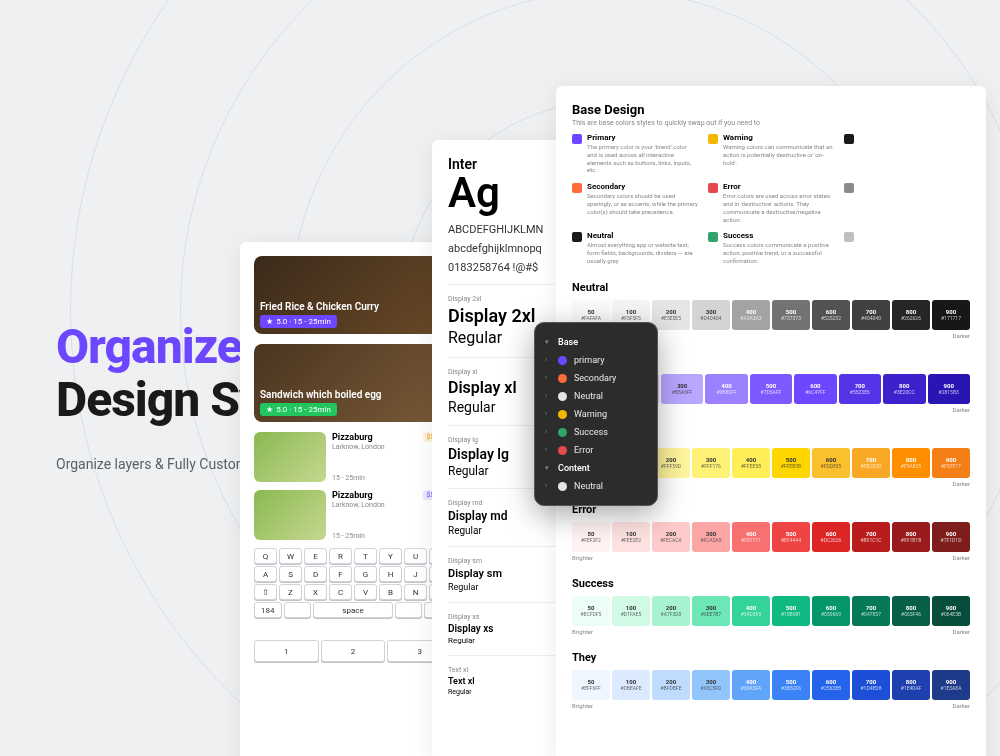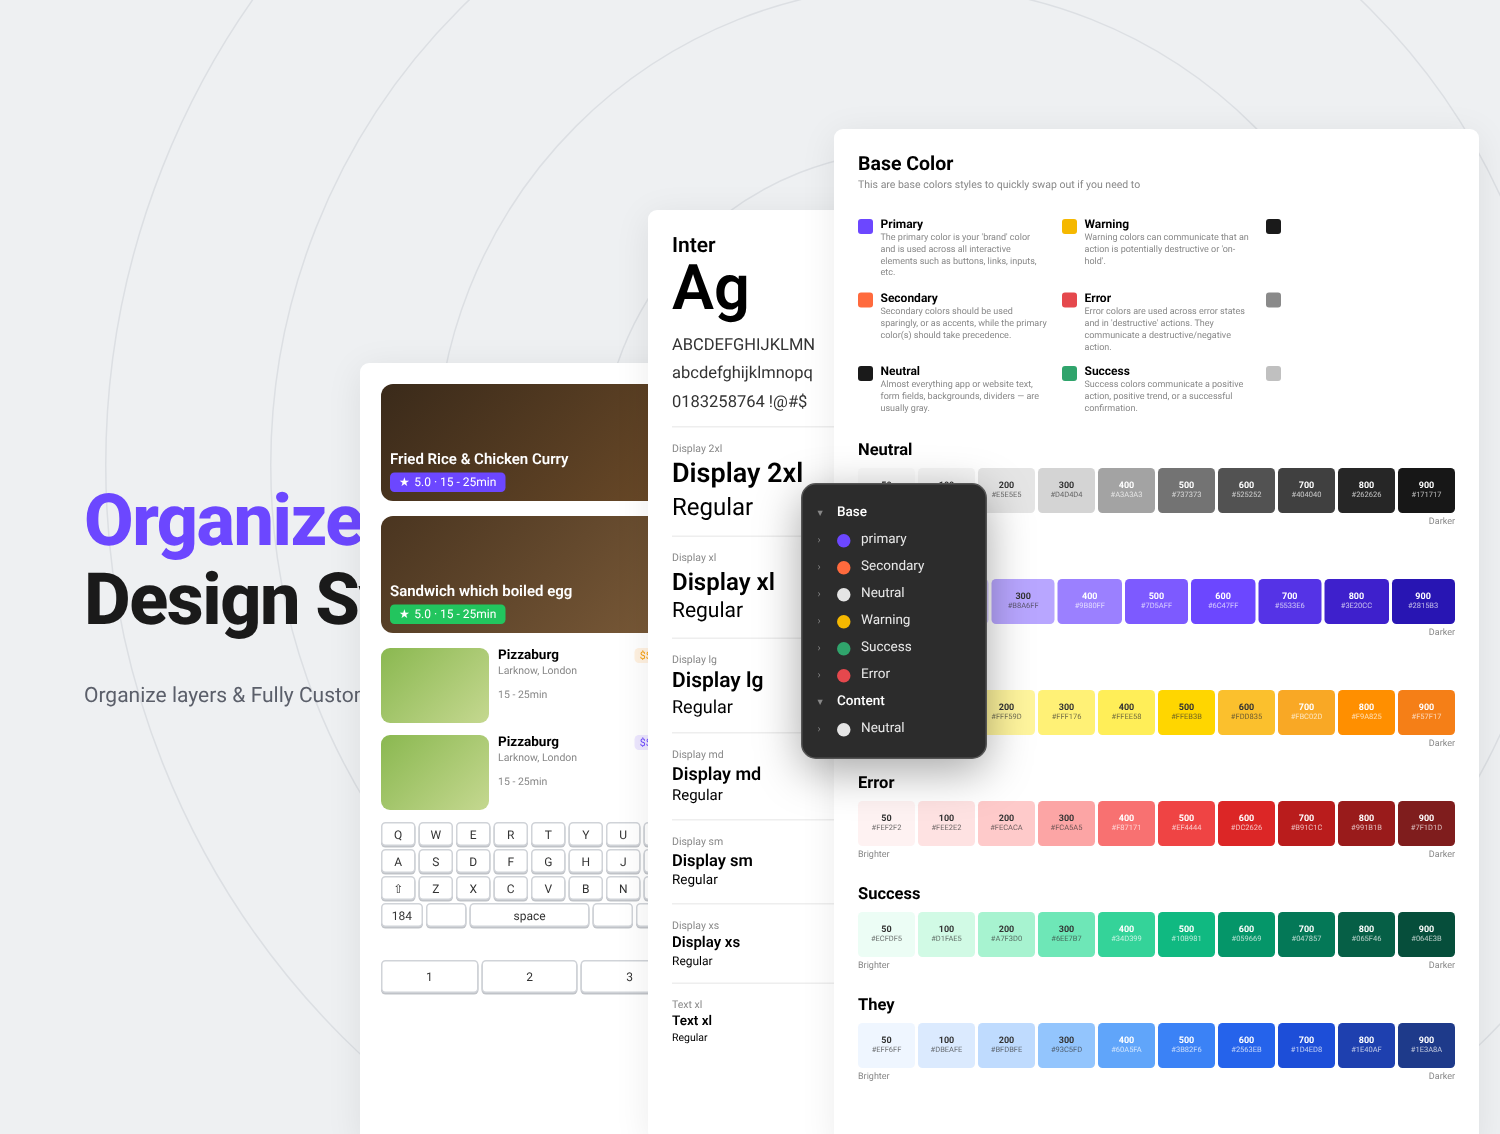--- a/index.html
+++ b/index.html
@@ -19,39 +19,39 @@
 .card{border-radius:8px;overflow:hidden;margin-bottom:10px;position:relative}
 .card-img{height:78px;background:linear-gradient(135deg,#3a2a1a,#6b4a28);position:relative}
 .card-badge{position:absolute;left:6px;bottom:6px;background:#6C47FF;color:#fff;font-size:8px;padding:2px 6px;border-radius:3px;display:flex;align-items:center;gap:3px}
 .card-badge.green{background:#22c55e}
 .card-title{position:absolute;left:6px;bottom:22px;color:#fff;font-size:10px;font-weight:600}
 .card-s{display:flex;gap:6px;margin-bottom:8px}
 .card-s-img{width:72px;height:50px;border-radius:6px;background:linear-gradient(135deg,#8ab850,#c5d890)}
 .card-s-body{flex:1;font-size:9px}
 .card-s-body .t{font-weight:700}
 .card-s-body .sub{color:#888;font-size:7px;margin-top:1px}
-.card-s-body .meta{color:#888;font-size:7px;margin-top:8px}
+.card-s-body .meta{color:#888;font-size:7px;margin-top:23px}
 .pill{position:absolute;right:0;top:0;font-size:7px;padding:1px 4px;border-radius:3px}
 .pill.pur{background:#ede7ff;color:#6C47FF}
 .pill.ora{background:#fff1e0;color:#f59e0b}
 .kbd{display:flex;flex-direction:column;gap:2px;margin-top:2px}
 .kbd-row{display:flex;gap:2px}
 .key{flex:1;background:#fff;border:1px solid #d0d3d8;border-radius:3px;height:16px;font-size:8px;display:flex;align-items:center;justify-content:center;color:#333;box-shadow:0 1px 0 #c0c3c8}
 .key.sp{flex:3}
 .panel-typo{left:432px;top:140px;width:180px;height:620px;padding:16px}
 .panel-typo h3{font-size:14px;font-weight:600}
 .panel-typo .big{font-size:42px;font-weight:600;margin-top:-4px}
 .panel-typo .row{font-size:11px;margin-top:6px;color:#333}
 .panel-typo hr{border:none;border-top:1px solid #eee;margin:10px 0}
 .panel-typo .lbl{font-size:7px;color:#888}
 .panel-typo .disp{font-weight:600;margin-top:2px}
 .panel-typo .reg{font-size:11px;margin-top:2px}
 .panel-colors{left:556px;top:86px;width:430px;height:680px;padding:16px}
 .pc-h{font-size:13px;font-weight:700}
-.pc-sub{font-size:7px;color:#888;margin-top:2px;margin-bottom:18px}
+.pc-sub{font-size:7px;color:#888;margin-top:2px;margin-bottom:6px}
 .pc-grid{display:grid;grid-template-columns:1fr 1fr 1fr;gap:8px 10px}
 .pc-item{display:flex;gap:5px}
 .pc-sw{width:10px;height:10px;border-radius:2px;flex-shrink:0;margin-top:1px}
 .pc-txt .n{font-size:8px;font-weight:700}
 .pc-txt .d{font-size:6px;color:#888;line-height:1.3;margin-top:1px}
 .ramp{margin-top:16px}
 .ramp-h{font-size:11px;font-weight:700;margin-bottom:6px}
 .ramp-row{display:flex;gap:2px}
 .chip{flex:1;height:30px;border-radius:3px;display:flex;flex-direction:column;align-items:center;justify-content:center;font-size:6px;font-weight:700}
 .chip .hx{font-size:5px;font-weight:400;opacity:.7}
@@ -188,21 +188,21 @@
     <div class="disp" style="font-size:10px">Display xs</div>
     <div class="reg" style="font-size:8px">Regular</div>
       <hr>
       <div class="lbl">Text xl</div>
     <div class="disp" style="font-size:9px">Text xl</div>
     <div class="reg" style="font-size:7px">Regular</div>
     </div>
 </div>
 
 <div class="panel panel-colors">
-  <div class="pc-h">Base Color</div>
+  <div class="pc-h">Base Design</div>
   <div class="pc-sub">This are base colors styles to quickly swap out if you need to</div>
   <div class="pc-grid" id="legend">
       <div class="pc-item">
      <div class="pc-sw" style="background:#6C47FF"></div>
      <div class="pc-txt">
           <div class="n">Primary</div>
      <div class="d">The primary color is your 'brand' color and is used across all interactive elements such as buttons, links, inputs, etc.</div>
         </div>
       </div>
       <div class="pc-item">

